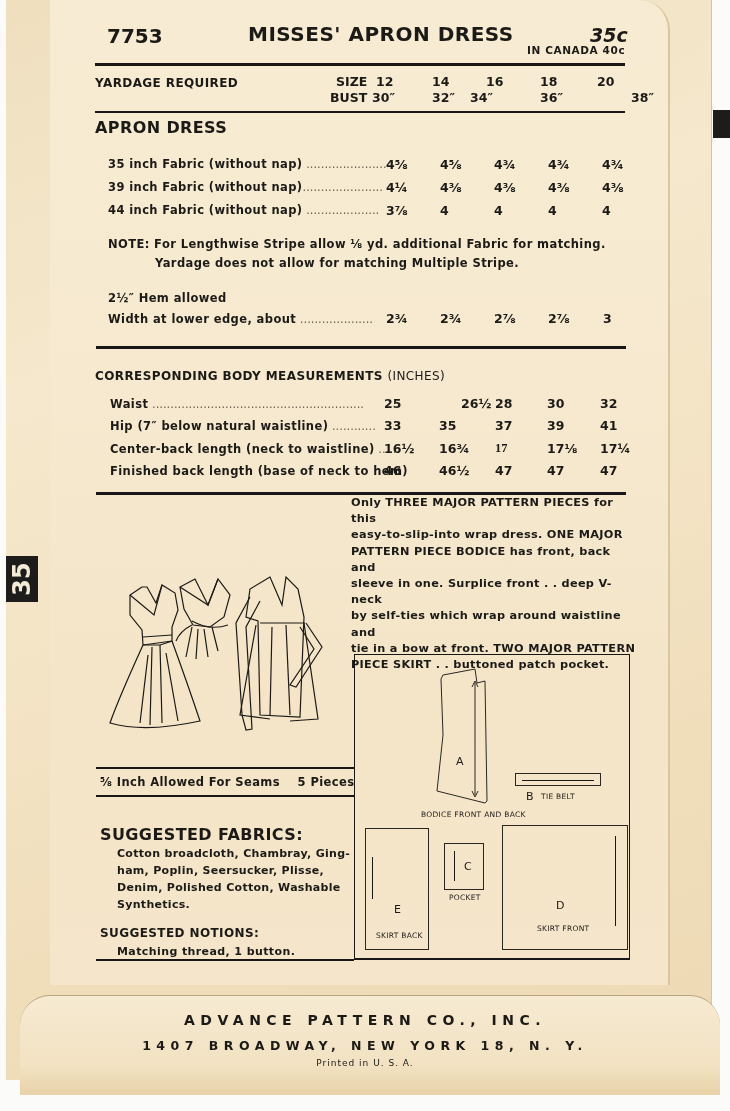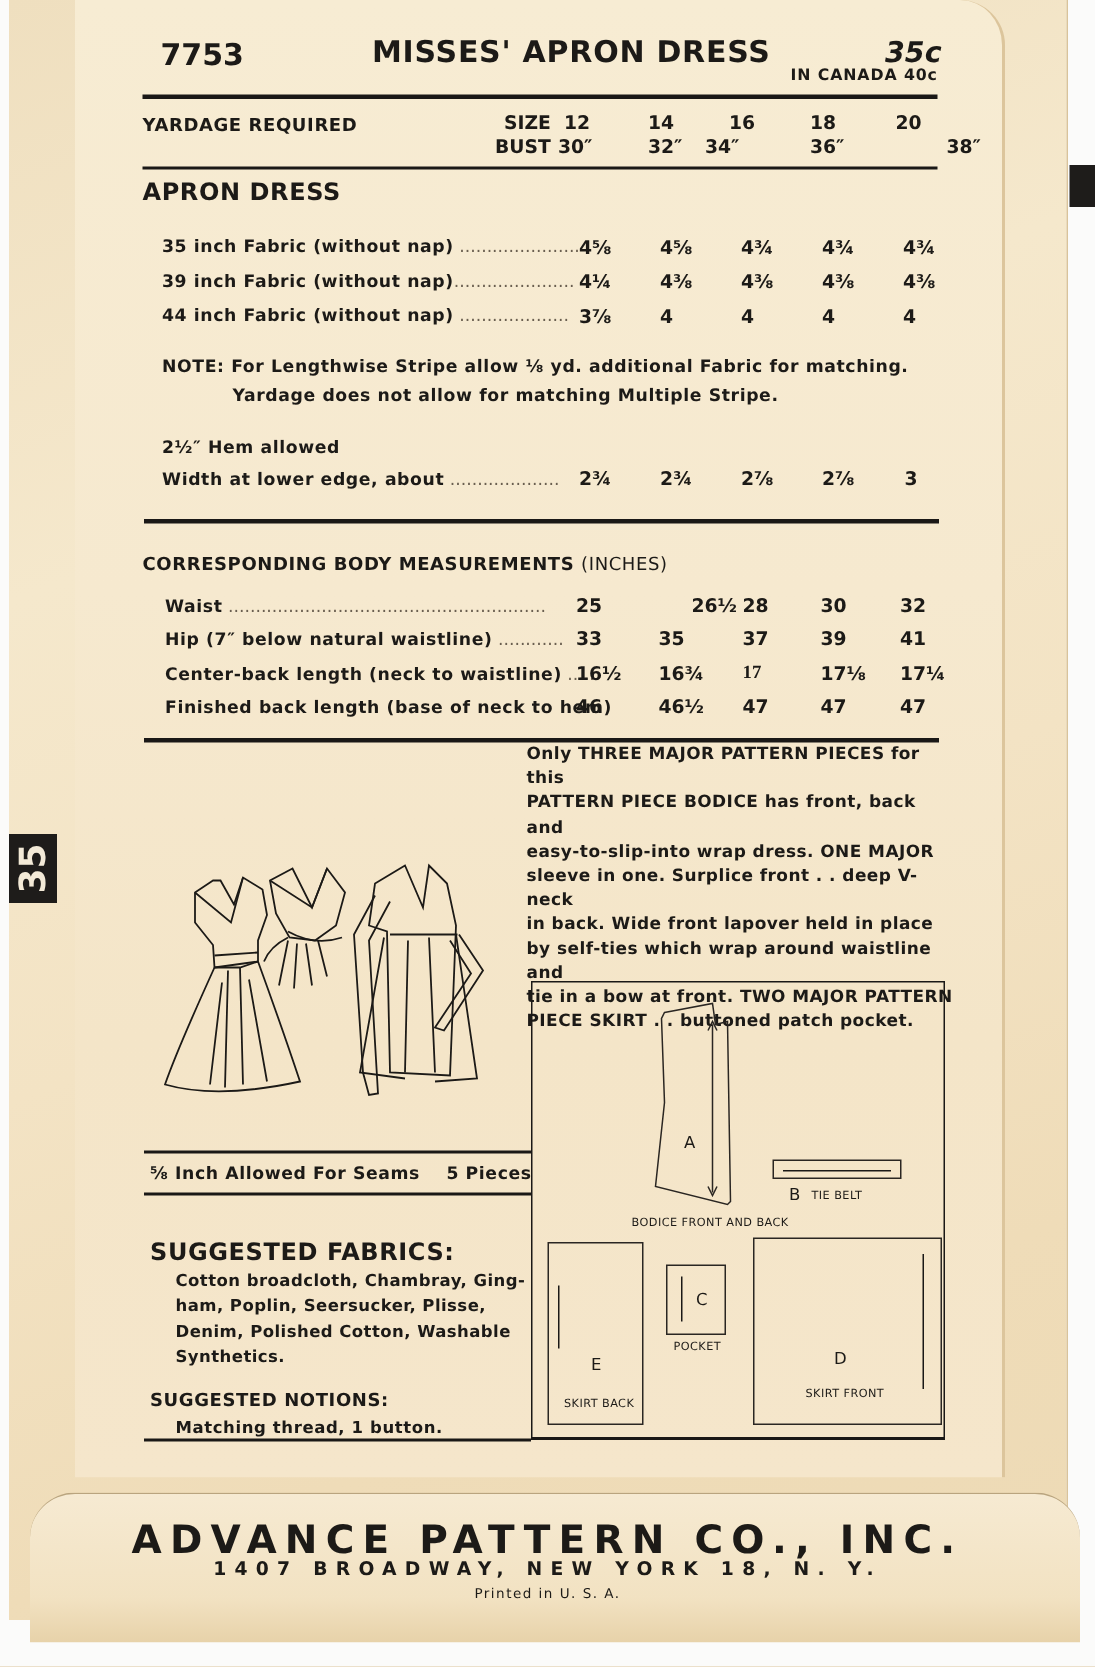--- a/index.html
+++ b/index.html
@@ -172,24 +172,23 @@
   <span style="left:384px;top:463px;">46</span>
   <span style="left:439px;top:463px;">46½</span>
   <span style="left:495px;top:463px;">47</span>
   <span style="left:547px;top:463px;">47</span>
   <span style="left:600px;top:463px;">47</span>
 </div>
 <div class="rule" style="left:96px;top:492px;width:530px;height:2.5px;"></div>
 
 <div class="desc">
   <div>Only THREE MAJOR PATTERN PIECES for this</div>
+  <div>easy-to-slip-into wrap dress. ONE MAJOR</div>
   <div>PATTERN PIECE BODICE has front, back and</div>
-  <div>easy-to-slip-into wrap dress. ONE MAJOR</div>
   <div>sleeve in one. Surplice front . . deep V-neck</div>
-  <div>in back. Wide front lapover held in place</div>
   <div>by self-ties which wrap around waistline and</div>
   <div>tie in a bow at front. TWO MAJOR PATTERN</div>
   <div>PIECE SKIRT . . buttoned patch pocket.</div>
 </div>
 
 <svg class="abs" style="left:100px;top:565px;" width="230" height="170" viewBox="0 0 230 170" fill="none" stroke="#1c1a17" stroke-width="1.2">
   <g>
     <path d="M42 22 L30 30 L30 50 L42 65 L43 80 L60 80 L72 76 L72 62 L78 45 L75 28 L62 20 L56 38 L47 22 Z"></path>
     <path d="M30 30 L54 50 L62 20"></path>
     <path d="M43 72 L72 70 M43 80 L72 76"></path>
@@ -256,15 +255,15 @@
   <span class="piece-name" style="left:94px;top:238px;">POCKET</span>
 
   <div class="piece" style="left:147px;top:170px;width:126px;height:125px;">
     <div class="arrow-v" style="left:112px;top:10px;height:90px;"></div>
   </div>
   <span class="piece-letter" style="left:201px;top:244px;">D</span>
   <span class="piece-name" style="left:182px;top:269px;text-align:right;">SKIRT FRONT</span>
 </div>
 
 <div class="bottom-flap"></div>
-<div class="company" style="top:1012px;font-size:26px;letter-spacing:5.5px;">ADVANCE PATTERN CO., INC.</div>
+<div class="company" style="top:1012px;font-size:14px;letter-spacing:5.5px;">ADVANCE PATTERN CO., INC.</div>
 <div class="company" style="top:1038px;font-size:12.5px;letter-spacing:5.5px;">1407 BROADWAY, NEW YORK 18, N. Y.</div>
 <div class="company" style="top:1058px;font-size:9px;font-weight:normal;letter-spacing:1px;">Printed in U. S. A.</div>
 
 </body></html>

